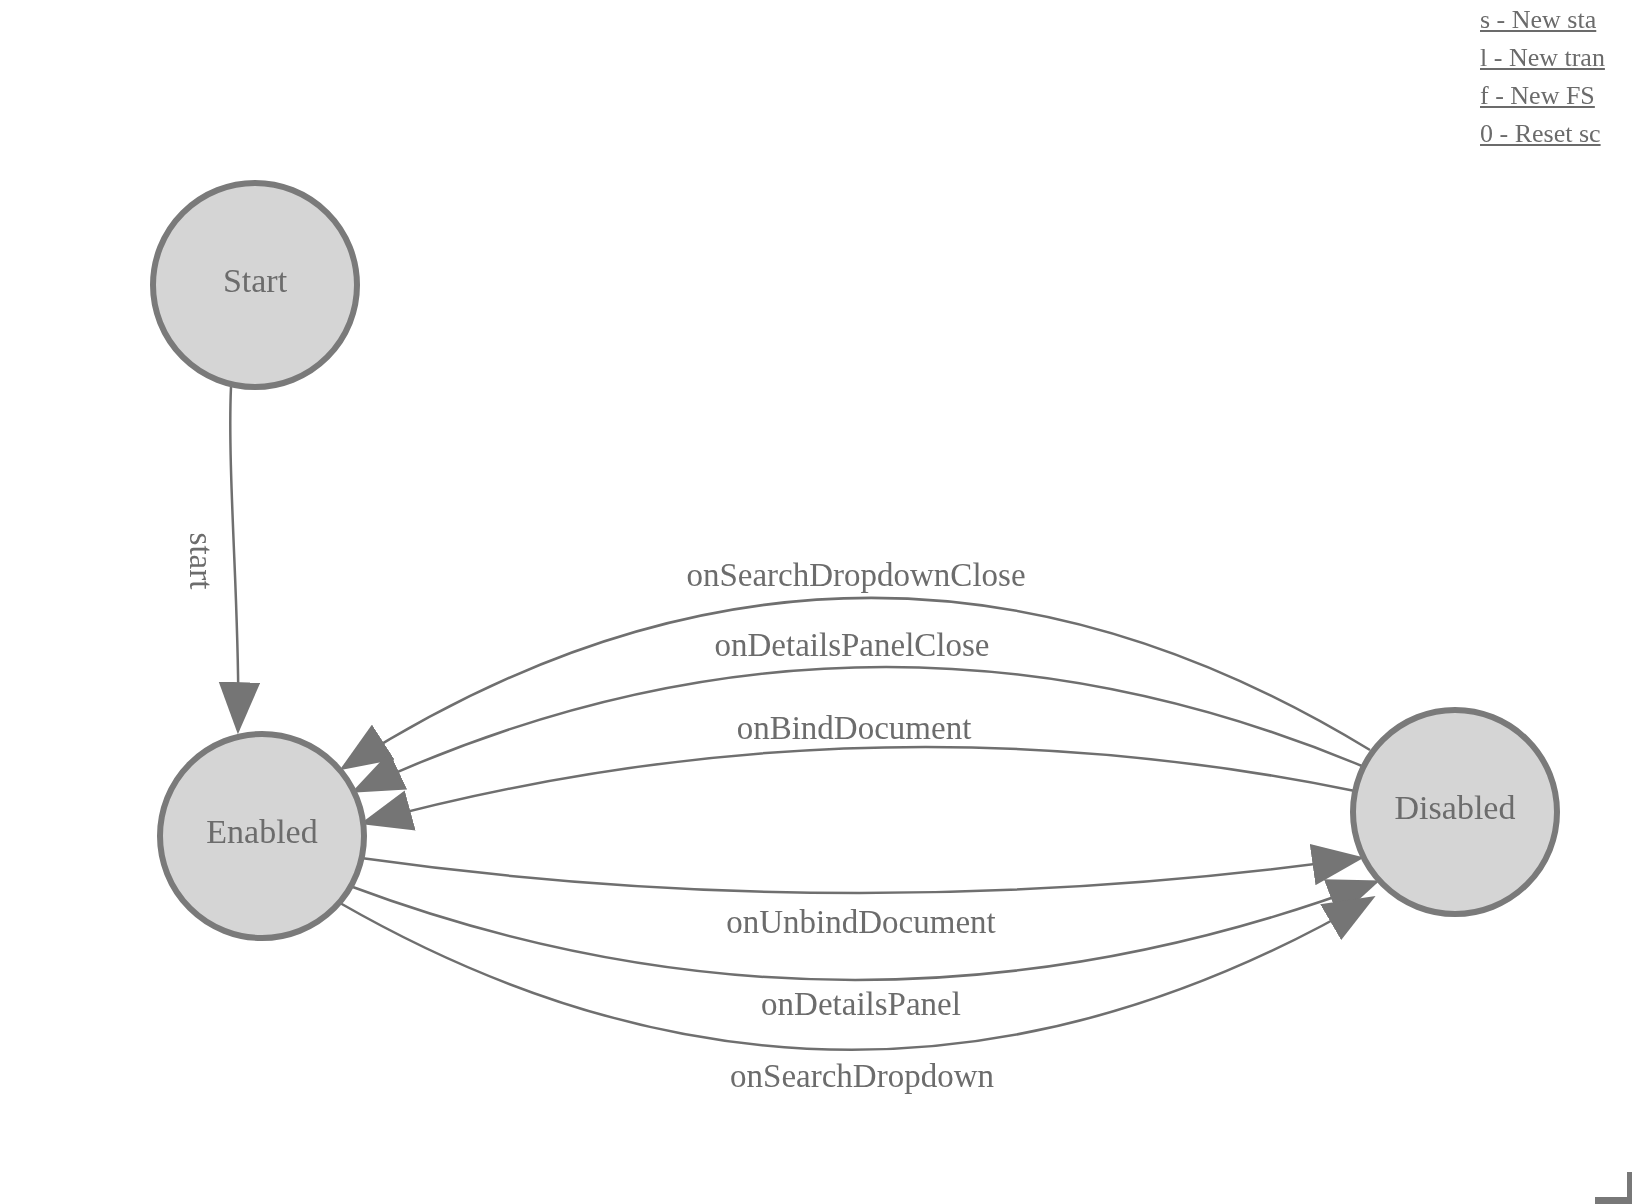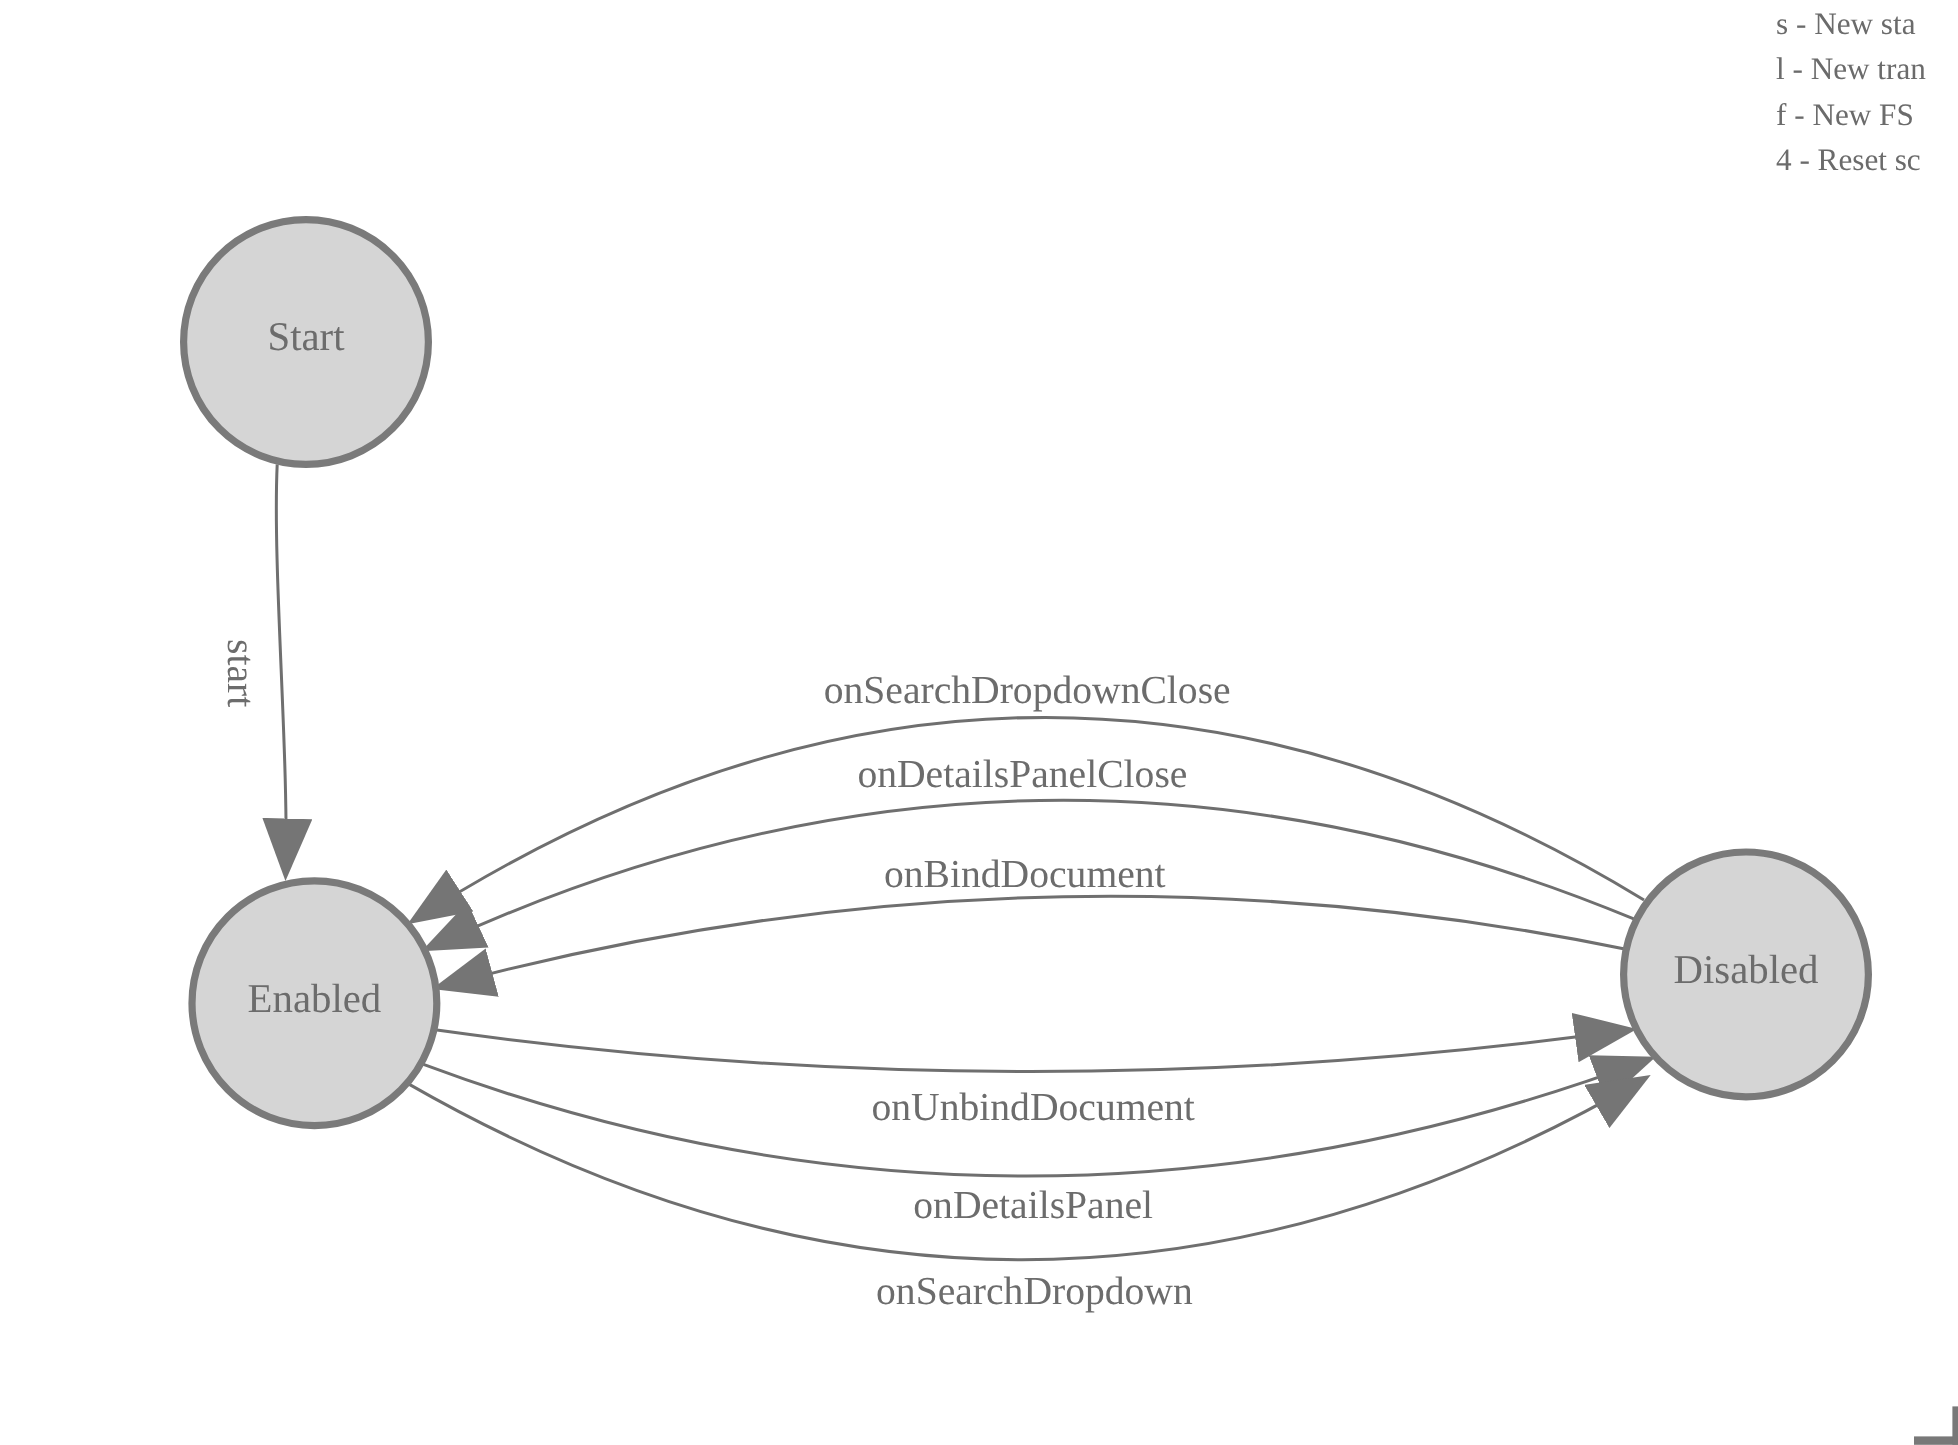--- a/index.html
+++ b/index.html
@@ -43,20 +43,21 @@
     font-family: "Liberation Serif", "DejaVu Serif", serif;
   }
   #hotkey-legend {
     position: absolute;
     left: 1480px;
     top: 1px;
     color: #6b6b6b;
     font-size: 26px;
     line-height: 38px;
     white-space: nowrap;
+    text-decoration: underline;
   }
   #hotkey-legend .legend-line { display: block; }
   #corner-mark {
     position: absolute;
     left: 1595px;
     top: 1172px;
     width: 32px;
     height: 25px;
     border-right: 5px solid #787878;
     border-bottom: 7px solid #787878;
@@ -109,18 +110,18 @@
     <text class="state-label" x="262" y="843">Enabled</text>
 
     <circle class="state-circle" cx="1455" cy="812" r="102"></circle>
     <text class="state-label" x="1455" y="819">Disabled</text>
   </svg>
 
   <div id="hotkey-legend">
     <span class="legend-line">s - New sta</span>
     <span class="legend-line">l - New tran</span>
     <span class="legend-line">f - New FS</span>
-    <span class="legend-line">4 - Reset sc</span>
+    <span class="legend-line">0 - Reset sc</span>
   </div>
 
   <div id="corner-mark"></div>
 
 </div>
 
 </body></html>

